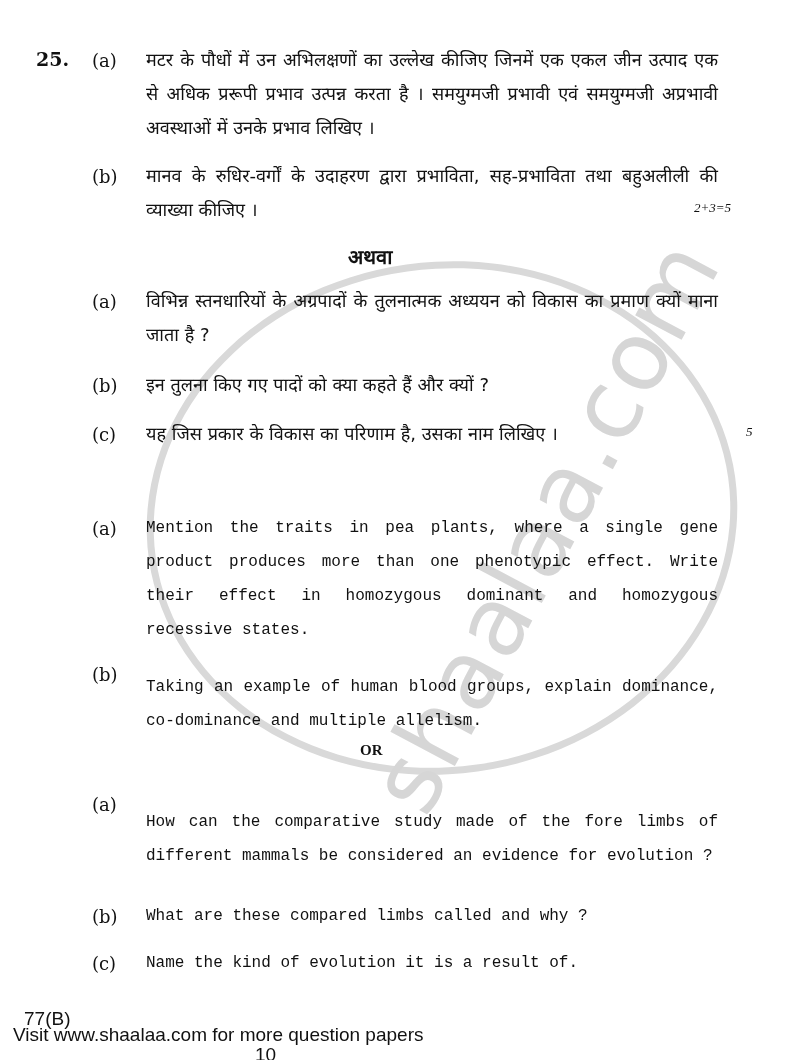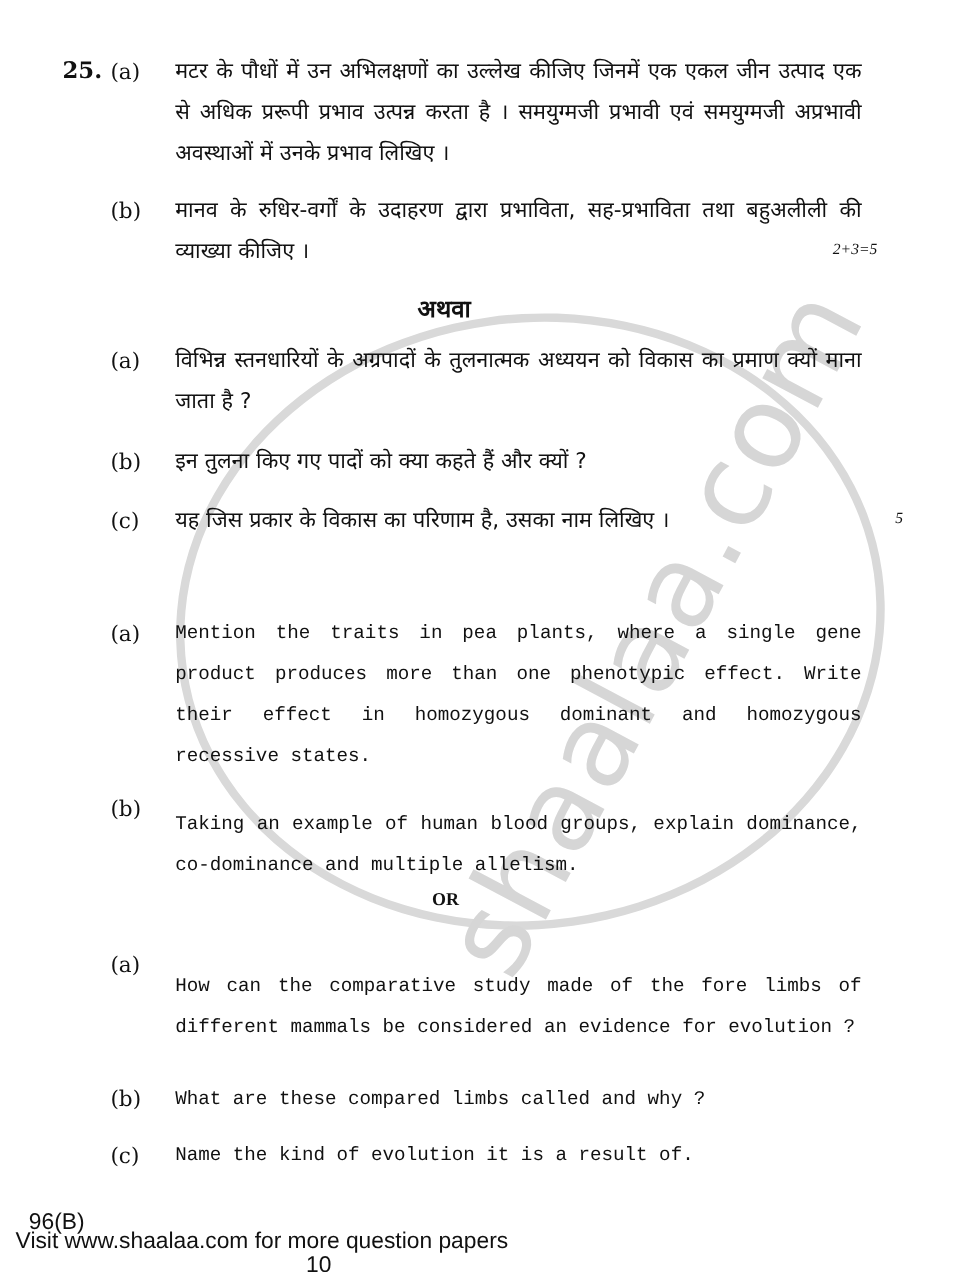--- a/index.html
+++ b/index.html
@@ -20,21 +20,21 @@
   .or-hin { position:absolute; font-family:"DejaVu Sans", sans-serif; font-weight:bold; font-size:20px; }
   .or-eng { position:absolute; font-family:"Liberation Serif", serif; font-weight:bold; font-size:15px; }
   .footer { position:absolute; font-family:"Liberation Sans", sans-serif; font-size:19px; color:#111; }
 </style>
 </head>
 <body>
 
 <div class="watermark-ring"></div>
 <div class="watermark-text">shaalaa.com</div>
 
-<div class="qnum" style="left:52px; top:48px;text-align:right;">25.</div>
+<div class="qnum" style="left:36px; top:48px;text-align:right;">25.</div>
 <div class="lbl" style="left:92px; top:50px;">(a)</div>
 <div class="hin" style="left:146px; top:43px; width:572px;">मटर के पौधों में उन अभिलक्षणों का उल्लेख कीजिए जिनमें एक एकल जीन उत्पाद एक से अधिक प्ररूपी प्रभाव उत्पन्न करता है । समयुग्मजी प्रभावी एवं समयुग्मजी अप्रभावी अवस्थाओं में उनके प्रभाव लिखिए ।</div>
 
 <div class="lbl" style="left:92px; top:166px;">(b)</div>
 <div class="hin" style="left:146px; top:159px; width:572px;">मानव के रुधिर-वर्गों के उदाहरण द्वारा प्रभाविता, सह-प्रभाविता तथा बहुअलीली की व्याख्या कीजिए ।</div>
 <div class="marks" style="left:694px; top:200px;">2+3=5</div>
 
 <div class="or-hin" style="left:348px; top:243px;">अथवा</div>
 
 <div class="lbl" style="left:92px; top:291px;">(a)</div>
@@ -57,15 +57,15 @@
 
 <div class="lbl" style="left:92px; top:794px;">(a)</div>
 <div class="eng" style="left:146px; top:805px; width:572px;">How can the comparative study made of the fore limbs of different mammals be considered an evidence for evolution ?</div>
 
 <div class="lbl" style="left:92px; top:906px;">(b)</div>
 <div class="eng" style="left:146px; top:899px; width:572px;">What are these compared limbs called and why ?</div>
 
 <div class="lbl" style="left:92px; top:953px;">(c)</div>
 <div class="eng" style="left:146px; top:946px; width:572px;">Name the kind of evolution it is a result of.</div>
 
-<div class="footer" style="left:24px; top:1008px;">96(B)</div>
+<div class="footer" style="left:24px; top:1008px;">77(B)</div>
 <div class="footer" style="left:255px; top:1044px;">10</div>
 <div class="footer" style="left:13px; top:1024px;">Visit www.shaalaa.com for more question papers</div>
 
 </body></html>

